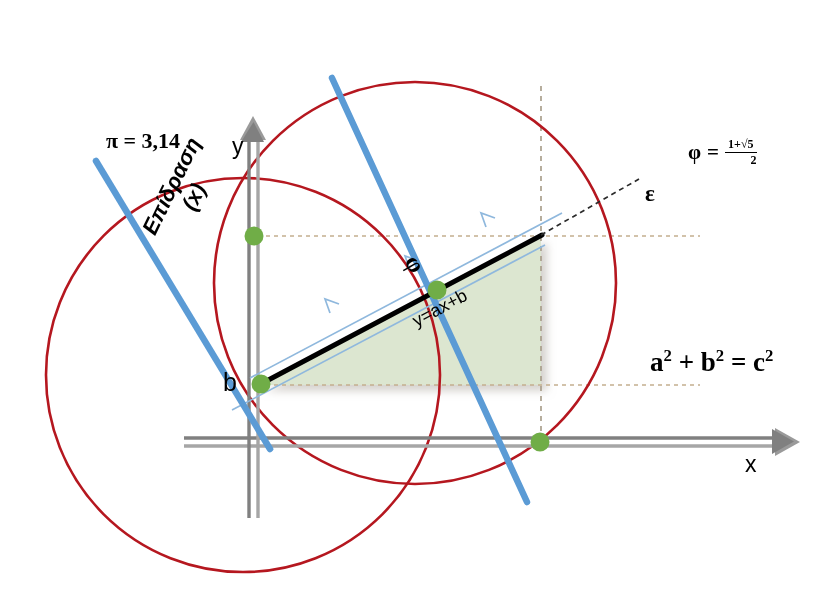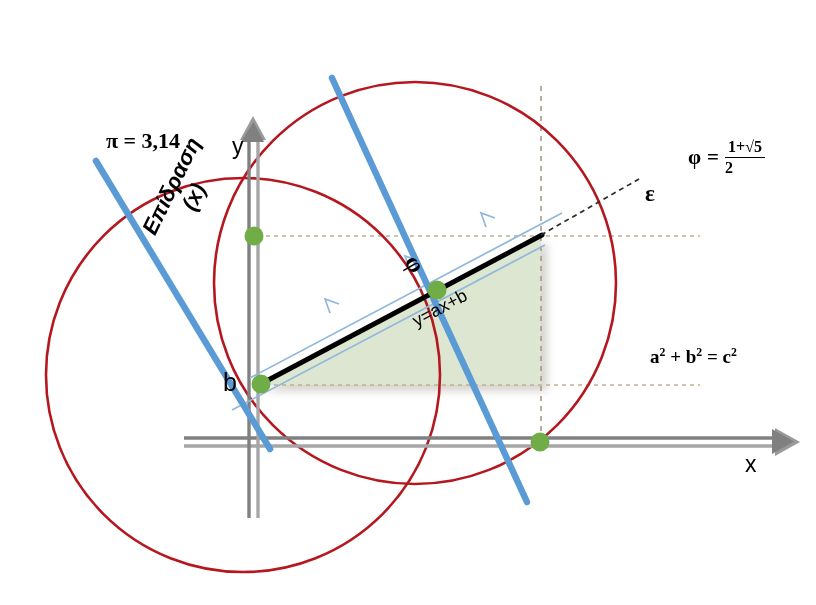--- a/index.html
+++ b/index.html
@@ -113,35 +113,35 @@
     left: 688px;
     top: 110px;
     font-size: 21px;
     display: flex;
     align-items: center;
     gap: 6px;
   }
   .f-phi .frac {
     display: inline-flex;
     flex-direction: column;
-    align-items: flex-start;
-    font-size: 16px;
+    align-items: flex-end;
+    font-size: 12px;
     line-height: 1.1;
   }
   .f-phi .frac .num {
     border-bottom: 1.6px solid #000;
     padding: 0 3px 1px 3px;
   }
   .f-phi .frac .den {
     padding-top: 1px;
   }
   .f-pyth {
     left: 650px;
     top: 318px;
-    font-size: 19px;
+    font-size: 27px;
   }
   .f-pyth sup {
     font-size: 0.62em;
   }
 </style>
 </head>
 <body>
 
 <div id="canvas-wrap">
 

